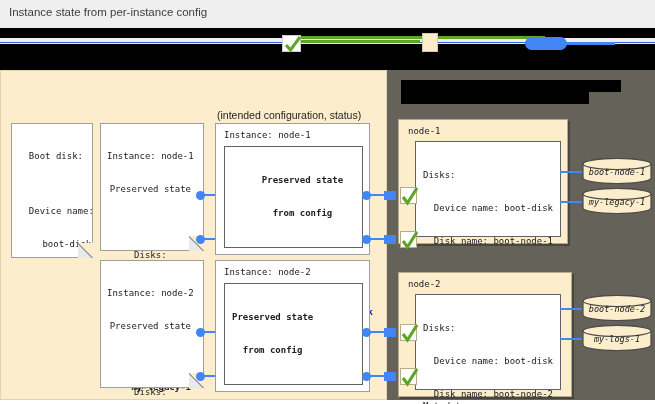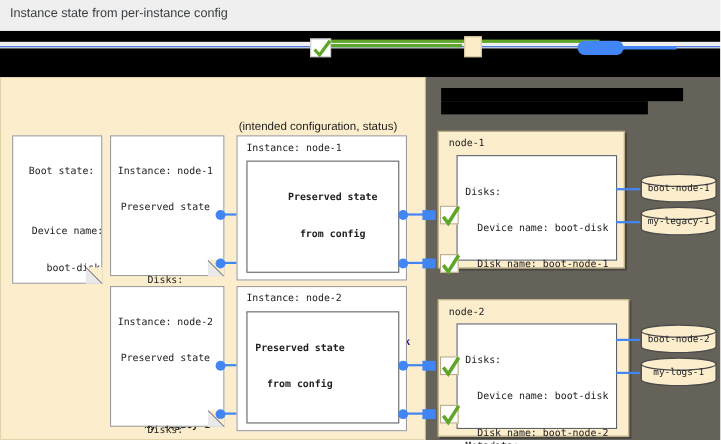--- a/index.html
+++ b/index.html
@@ -184,21 +184,21 @@
     width: 17px; height: 17px;
     background: #ffffff;
     border: 1px solid #b9ab85;
     box-sizing: border-box;
   }
   .checkbox-check svg { position: absolute; left: 0px; top: -2px; }
 
   
   .disk {
     position: absolute;
-    width: 70px; height: 26px;
+    width: 70px; height: 26px; font-style: italic;
   }
   .disk .lbl {
     position: absolute;
     left: 0; top: 9px; width: 70px;
     text-align: center;
     font-family: "DejaVu Sans Mono", "Liberation Mono", monospace;
     font-size: 8.5px;
     color: #202124;
     white-space: pre;
   }
@@ -251,21 +251,21 @@
     <div>configs</div>
   </div>
 
   <div class="colhead" style="left:217px; top:14px;">
     <div class="sub">(intended configuration, status)</div>
     <div>autogenerated</div>
   </div>
 
   <div class="docbox" style="left:11px; top:53px; width:82px; height:135px;">
     <div class="body mono">
-      <div>Boot state:</div>
+      <div>Boot disk:</div>
       <div></div>
       <div>  Device name:</div>
       <div>    boot-disk</div>
     </div>
     <div class="fold"></div>
   </div>
 
   <div class="docbox" style="left:100px; top:53px; width:104px; height:128px;">
     <div class="body mono">
       <div>Instance: node-1</div>

